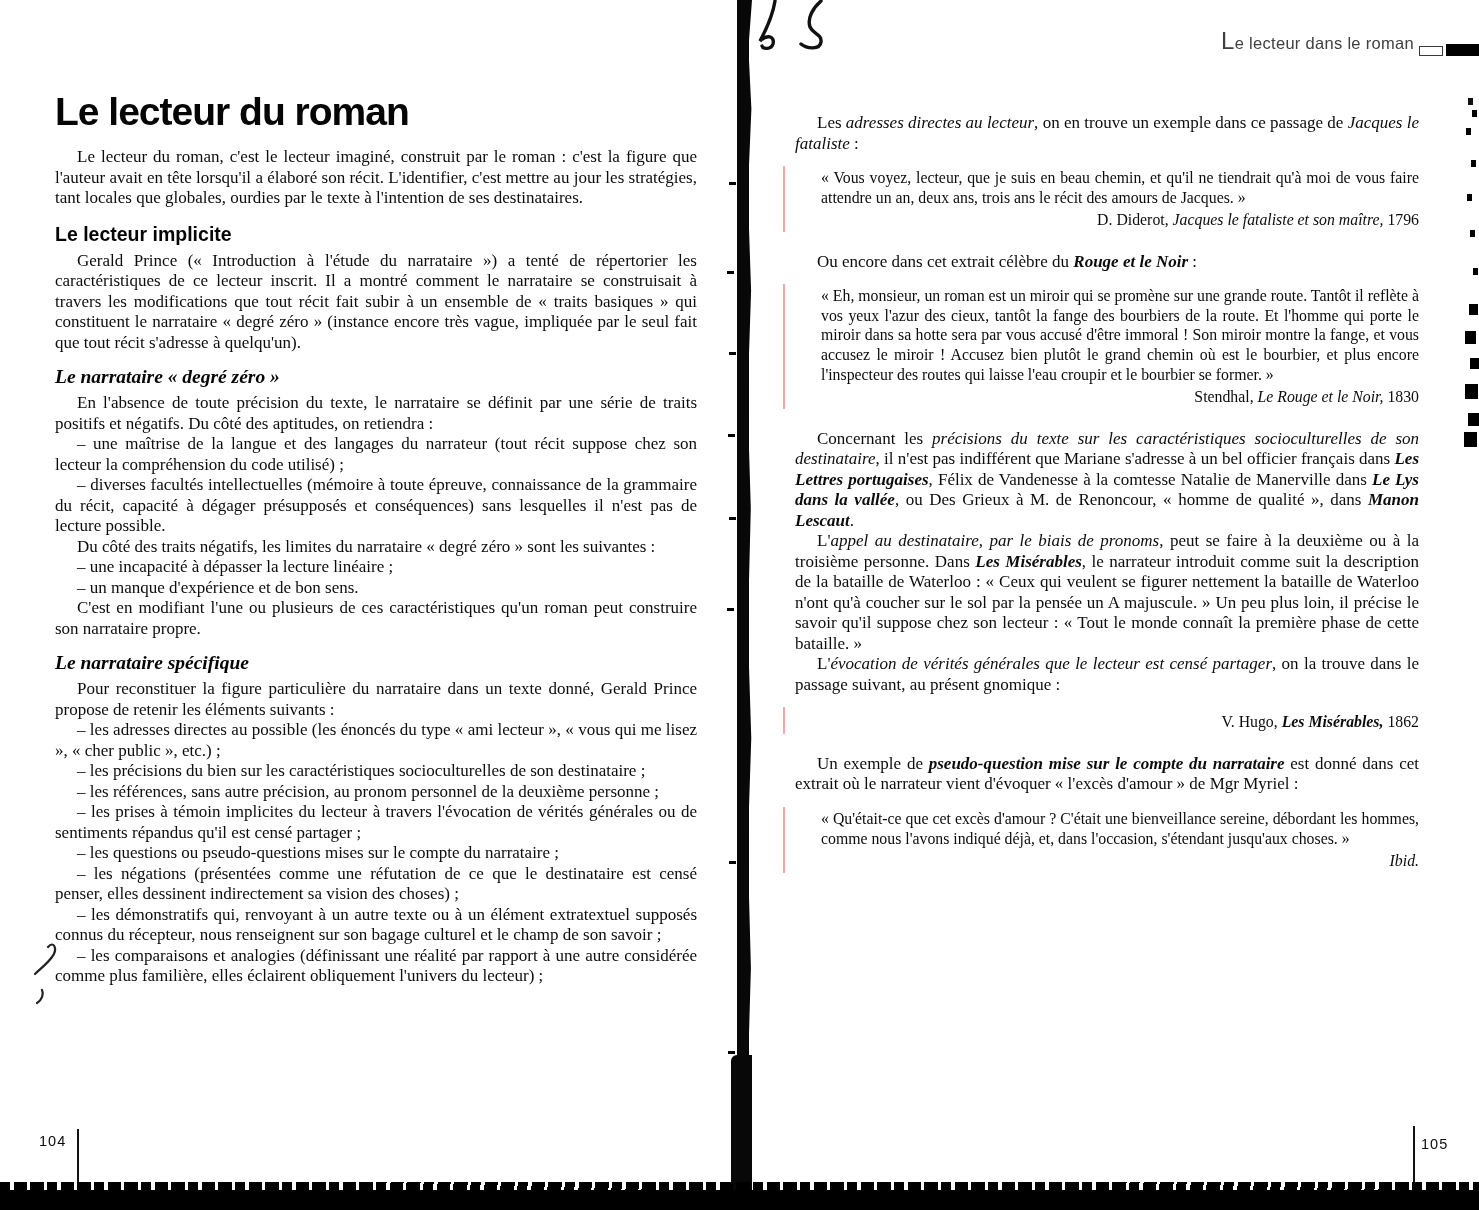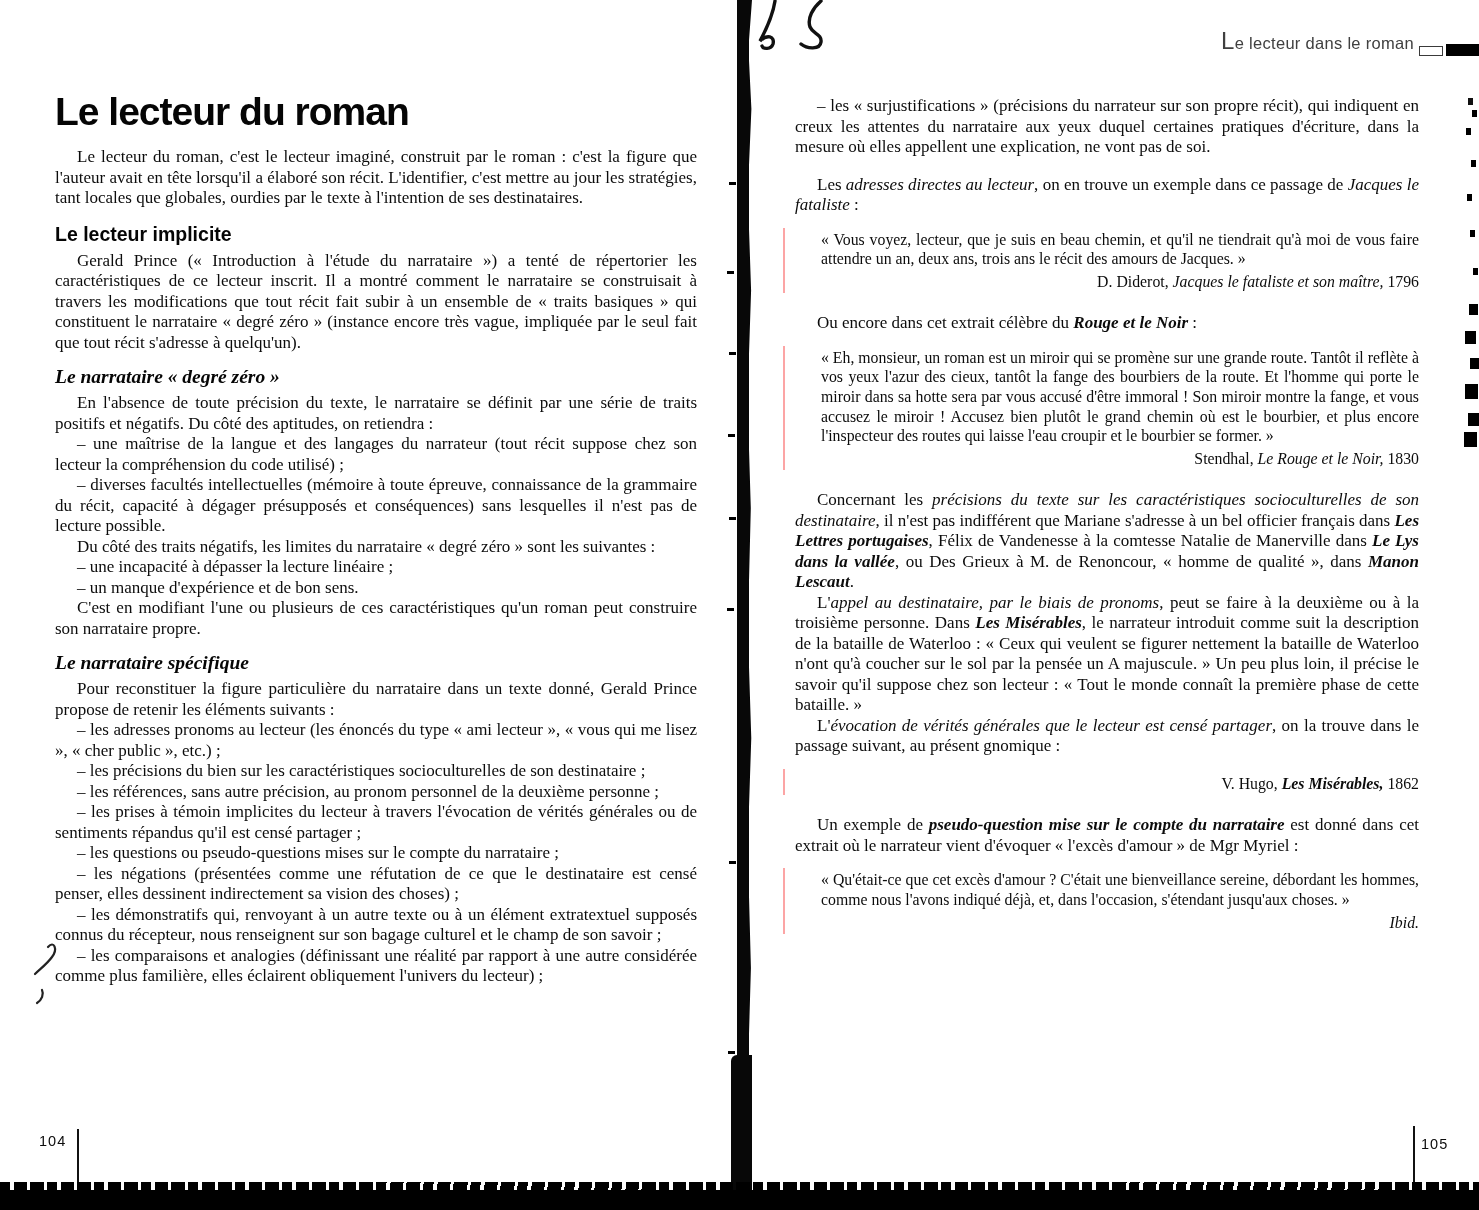--- a/index.html
+++ b/index.html
@@ -87,36 +87,35 @@
   <p class="bodytext ind">En l'absence de toute précision du texte, le narrataire se définit par une série de traits positifs et négatifs. Du côté des aptitudes, on retiendra :</p>
   <p class="bodytext ind">– une maîtrise de la langue et des langages du narrateur (tout récit suppose chez son lecteur la compréhension du code utilisé) ;</p>
   <p class="bodytext ind">– diverses facultés intellectuelles (mémoire à toute épreuve, connaissance de la grammaire du récit, capacité à dégager présupposés et conséquences) sans lesquelles il n'est pas de lecture possible.</p>
   <p class="bodytext ind">Du côté des traits négatifs, les limites du narrataire « degré zéro » sont les suivantes :</p>
   <p class="bodytext ind">– une incapacité à dépasser la lecture linéaire ;</p>
   <p class="bodytext ind">– un manque d'expérience et de bon sens.</p>
   <p class="bodytext ind">C'est en modifiant l'une ou plusieurs de ces caractéristiques qu'un roman peut construire son narrataire propre.</p>
 
   <h3>Le narrataire spécifique</h3>
   <p class="bodytext ind">Pour reconstituer la figure particulière du narrataire dans un texte donné, Gerald Prince propose de retenir les éléments suivants :</p>
-  <p class="bodytext ind">– les adresses pronoms au lecteur (les énoncés du type « ami lecteur », « vous qui me lisez », « cher public », etc.) ;</p>
+  <p class="bodytext ind">– les adresses directes au possible (les énoncés du type « ami lecteur », « vous qui me lisez », « cher public », etc.) ;</p>
   <p class="bodytext ind">– les précisions du bien sur les caractéristiques socioculturelles de son destinataire ;</p>
   <p class="bodytext ind">– les références, sans autre précision, au pronom personnel de la deuxième personne ;</p>
   <p class="bodytext ind">– les prises à témoin implicites du lecteur à travers l'évocation de vérités générales ou de sentiments répandus qu'il est censé partager ;</p>
   <p class="bodytext ind">– les questions ou pseudo-questions mises sur le compte du narrataire ;</p>
   <p class="bodytext ind">– les négations (présentées comme une réfutation de ce que le destinataire est censé penser, elles dessinent indirectement sa vision des choses) ;</p>
   <p class="bodytext ind">– les démonstratifs qui, renvoyant à un autre texte ou à un élément extratextuel supposés connus du récepteur, nous renseignent sur son bagage culturel et le champ de son savoir ;</p>
   <p class="bodytext ind">– les comparaisons et analogies (définissant une réalité par rapport à une autre considérée comme plus familière, elles éclairent obliquement l'univers du lecteur) ;</p>
 </div>
 
 <div id="running-head"><span class="bigL">L</span><span>e lecteur dans le roman</span></div>
 <div id="head-bar-outline"></div>
 <div id="head-bar-solid"></div>
 
 <div id="page-right" class="page">
-  <p class="bodytext ind">– les « surjustifications » (précisions du narrateur sur son propre récit), qui indiquent en creux les attentes du narrataire aux yeux duquel certaines pratiques d'écriture, dans la mesure où elles appellent une explication, ne vont pas de soi.</p>
   <p class="bodytext ind mt17"><span>Les </span><span style="font-style: italic;">adresses directes au lecteur</span><span>, on en trouve un exemple dans ce passage de </span><span style="font-style: italic;">Jacques le fataliste</span><span> :</span></p>
 
   <blockquote class="quote">
     <p class="qtext">« Vous voyez, lecteur, que je suis en beau chemin, et qu'il ne tiendrait qu'à moi de vous faire attendre un an, deux ans, trois ans le récit des amours de Jacques. »</p>
     <p class="qattr"><span>D. Diderot, </span><span style="font-style: italic;">Jacques le fataliste et son maître,</span><span> 1796</span></p>
   </blockquote>
 
   <p class="bodytext ind mt14"><span>Ou encore dans cet extrait célèbre du </span><span style="font-style: italic; font-weight: bold;">Rouge et le Noir</span><span> :</span></p>
 
   <blockquote class="quote">

